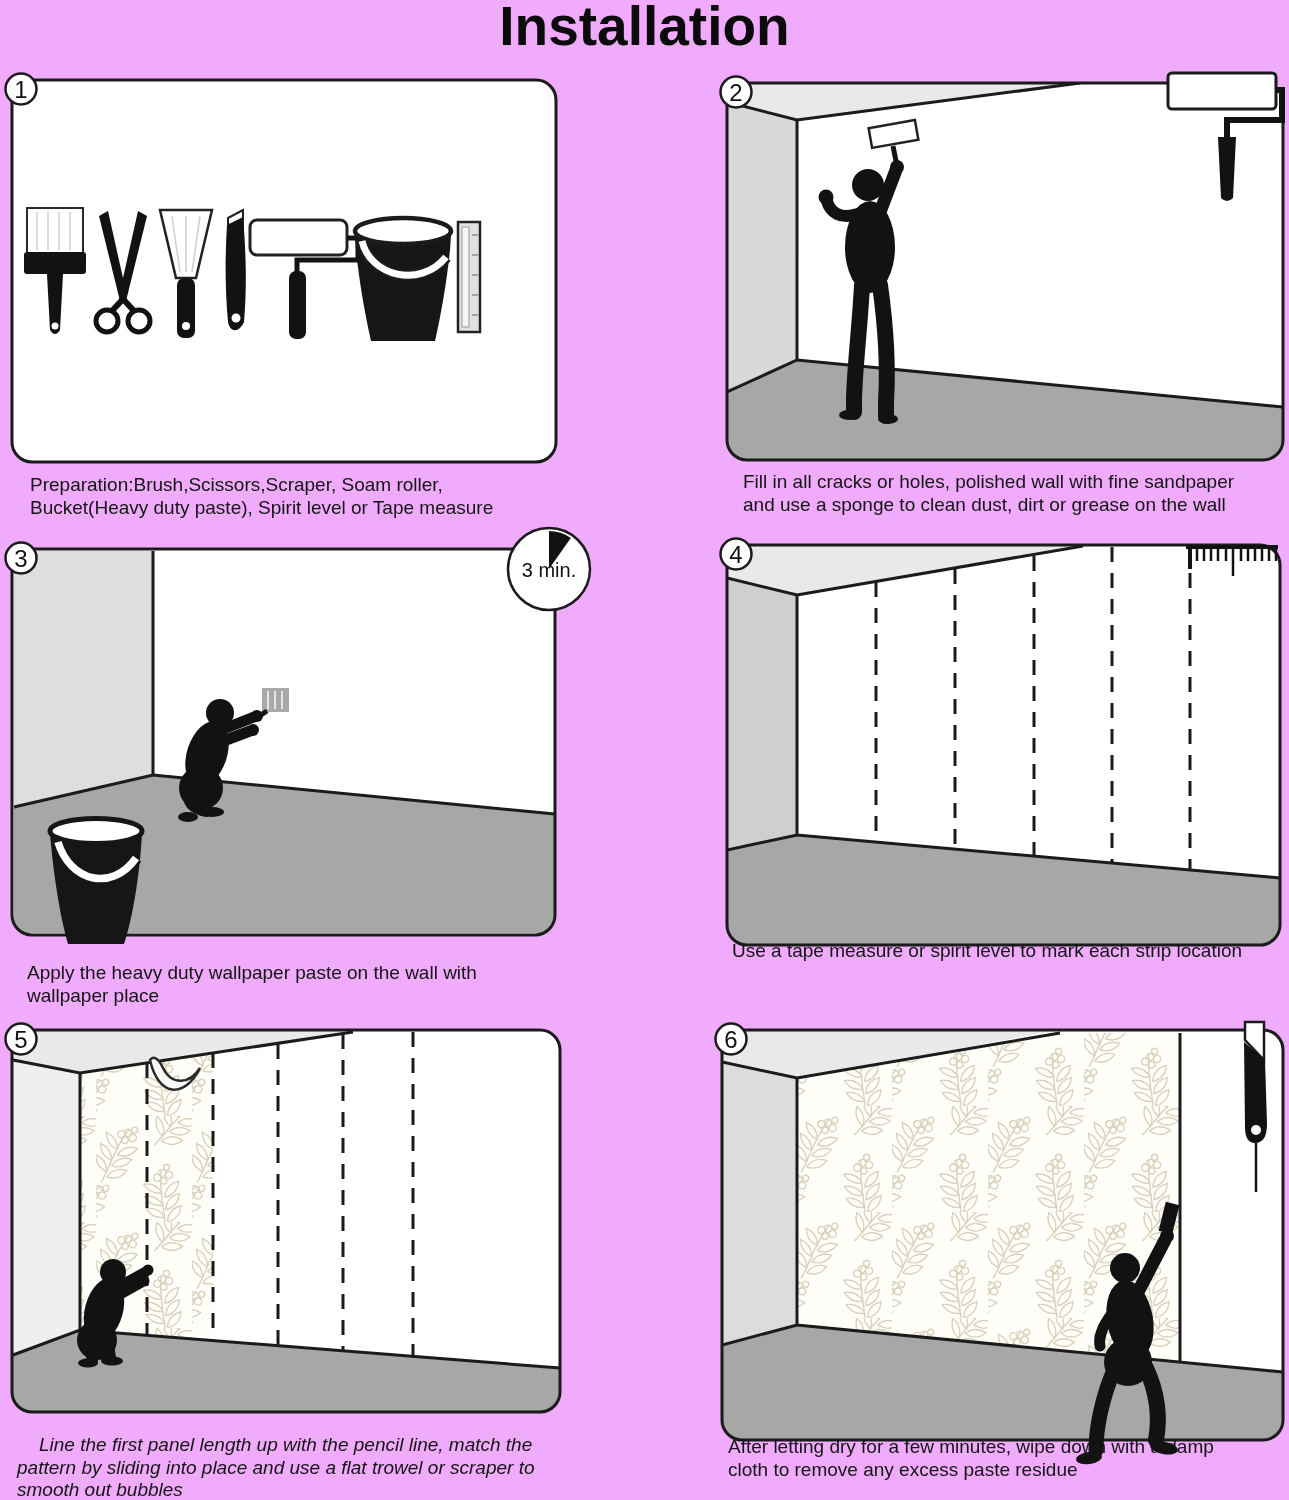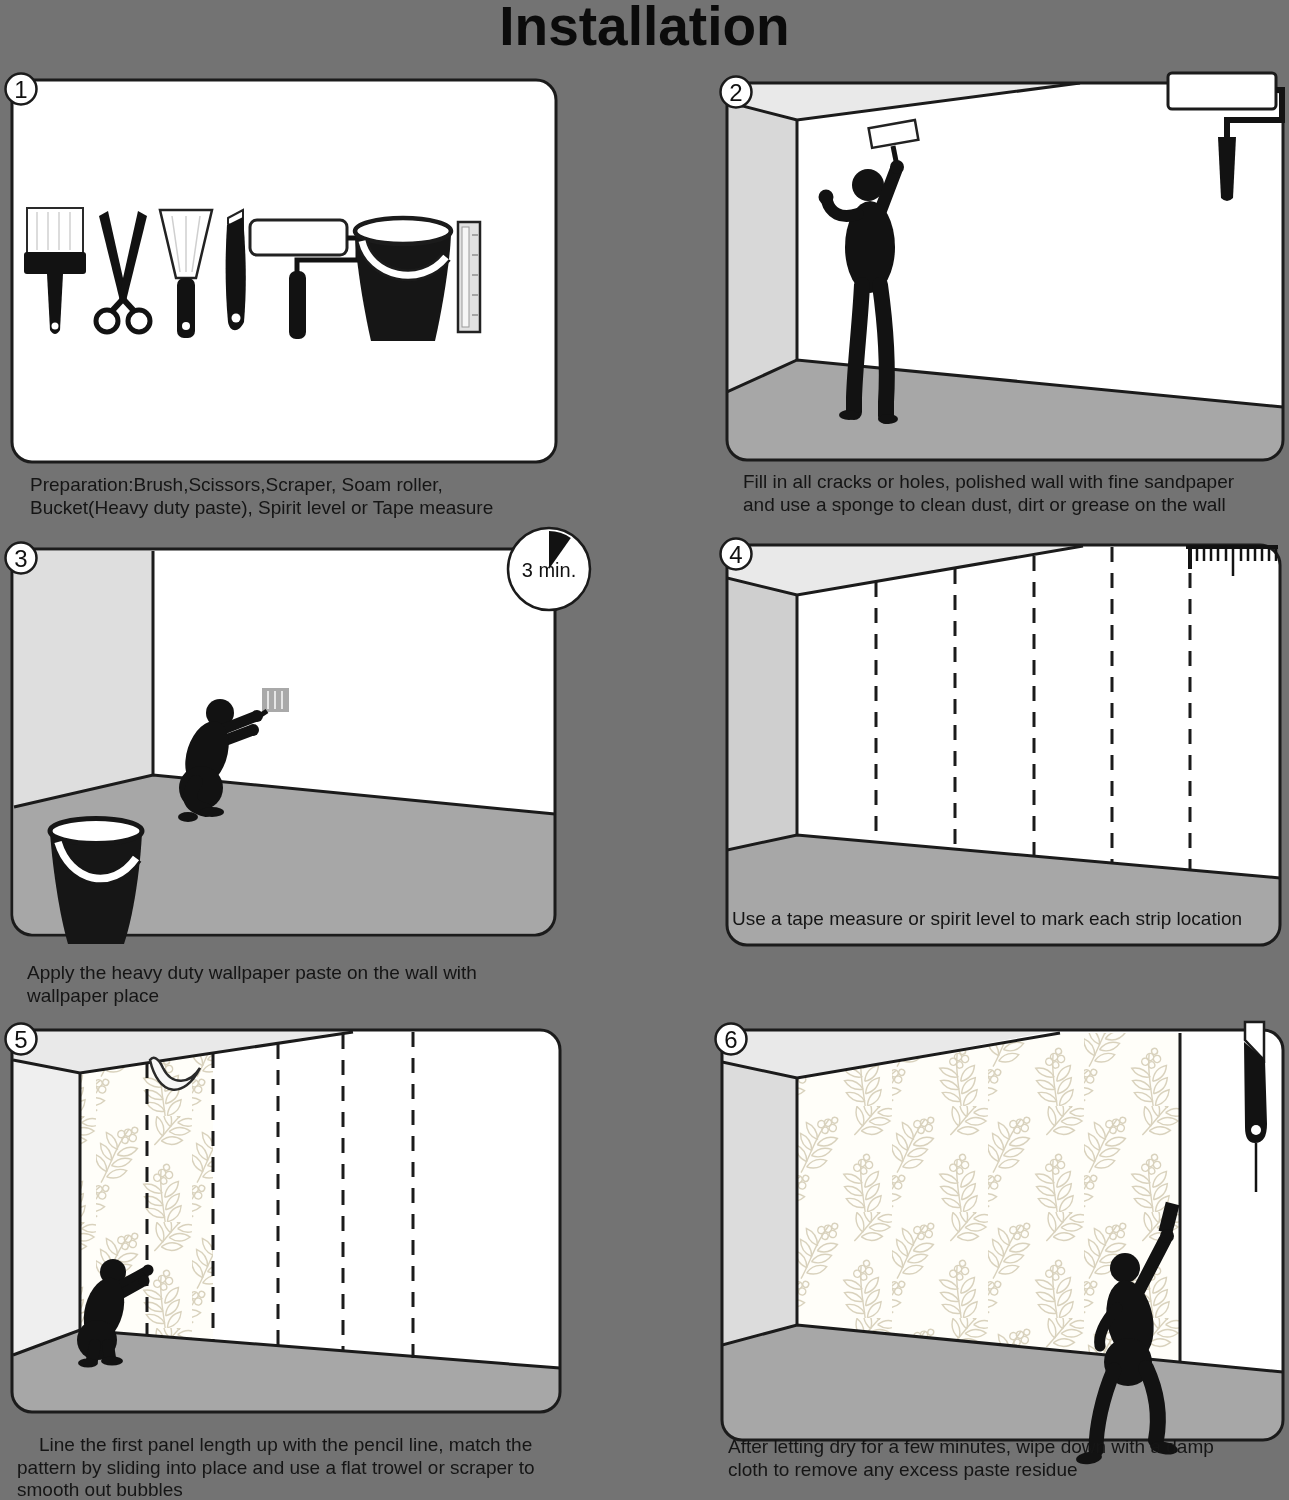--- a/index.html
+++ b/index.html
@@ -1,23 +1,23 @@
 <!DOCTYPE html>
 <html><head>
 <meta charset="utf-8">
 <style>
   html,body{margin:0;padding:0;background:#fff;}
-  .page{position:relative;width:1289px;height:1500px;background:#737373;overflow:hidden;
+  .page{position:relative;width:1289px;height:1500px;background:#f0abfc;overflow:hidden;
         font-family:"Liberation Sans", sans-serif;color:#111;}
   .title{position:absolute;left:0;top:-6px;width:100%;text-align:center;margin:0;
          font-size:55px;font-weight:700;letter-spacing:0px;color:#0b0b0b;}
   .panel-svg{position:absolute;overflow:visible;}
   .caption{position:absolute;margin:0;font-size:19px;line-height:22.5px;color:#151515;
            white-space:pre-line;z-index:5;}
-  .caption.indent{text-indent:22px;}
+  .caption.indent{text-indent:22px;font-style:italic;}
   svg text{font-family:"Liberation Sans", sans-serif;}
   .badge-num{font-size:24px;fill:#111;}
   .clock-label{font-size:20px;fill:#111;}
 </style>
 </head>
 <body>
 
 <div class="page">
 
   <h1 class="title">Installation</h1>
@@ -371,20 +371,20 @@
       <text x="31" y="47.5" text-anchor="middle" class="badge-num">6</text>
     </g>
   </svg>
 
   <p class="caption" style="left:743px;top:471px;width:545px">Fill in all cracks or holes, polished wall with fine sandpaper
 and use a sponge to clean dust, dirt or grease on the wall</p>
   <p class="caption" style="left:30px;top:474px;width:560px">Preparation:Brush,Scissors,Scraper, Soam roller,
 Bucket(Heavy duty paste), Spirit level or Tape measure</p>
   <p class="caption" style="left:27px;top:962px;width:560px">Apply the heavy duty wallpaper paste on the wall with
 wallpaper place</p>
-  <p class="caption" style="left:732px;top:908px;width:556px">Use a tape measure or spirit level to mark each strip location</p>
+  <p class="caption" style="left:732px;top:940px;width:556px">Use a tape measure or spirit level to mark each strip location</p>
   <p class="caption indent" style="left:17px;top:1434px;width:570px">Line the first panel length up with the pencil line, match the
 pattern by sliding into place and use a flat trowel or scraper to
 smooth out bubbles</p>
   <p class="caption" style="left:728px;top:1436px;width:556px">After letting dry for a few minutes, wipe down with a damp
 cloth to remove any excess paste residue</p>
 
 </div>
 
 </body></html>

